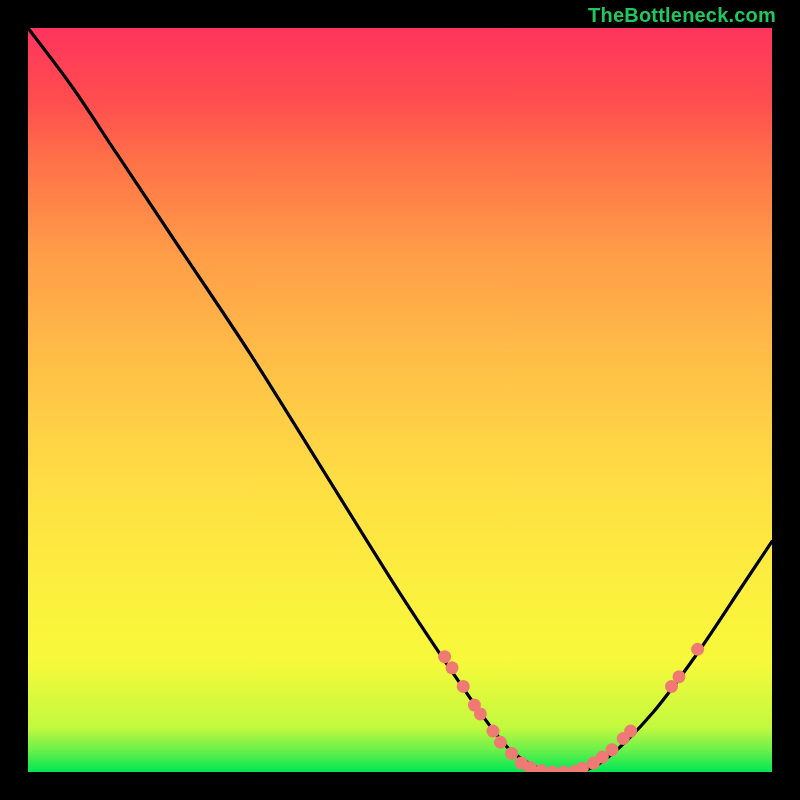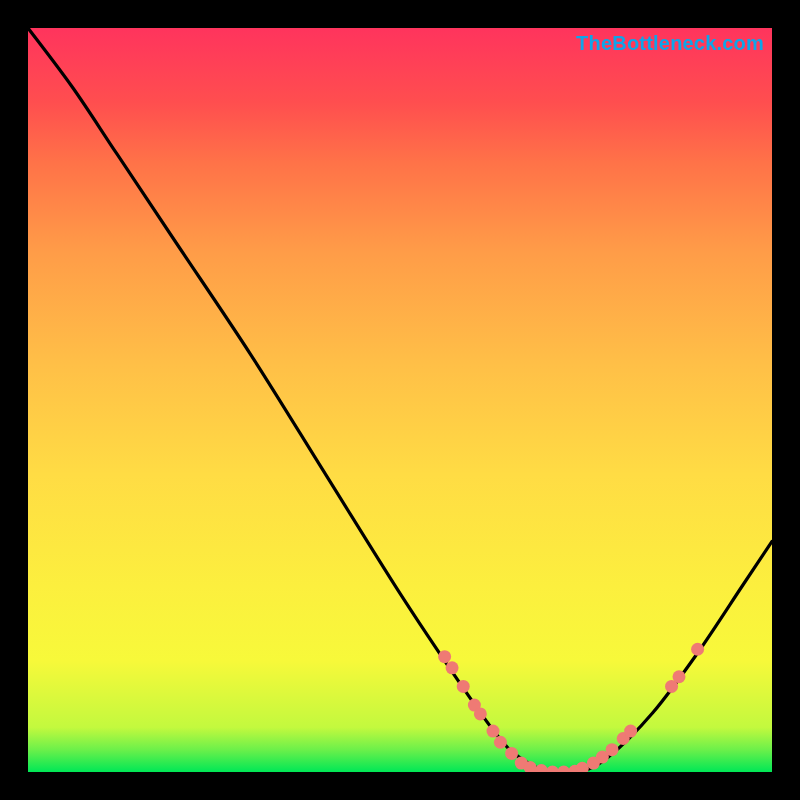--- a/index.html
+++ b/index.html
@@ -40,27 +40,26 @@
   .curve-svg {
     position: absolute;
     top: 0;
     left: 0;
     width: 744px;
     height: 744px;
   }
   .watermark {
     position: absolute;
     top: 4px;
-    right: 36px;
+    right: 24px;
     font-family: Arial, Helvetica, sans-serif;
     font-size: 20px;
     font-weight: bold;
-    color: #0ea5e9;
+    color: #22c55e;
     letter-spacing: 0.2px;
-    margin-top: 28px;
   }
 </style>
 </head>
 <body>
 
 <div class="frame">
   <div class="plot-area"></div>
   <svg class="curve-svg" viewBox="0 0 744 744">
     <g>
       <path id="curve-path" fill="none" stroke="#000000" stroke-width="3.2" stroke-linecap="round" stroke-linejoin="round" d="M 0,0 C 7.44,9.919999999999996 29.759999999999998,38.43999999999998 44.64,59.51999999999998 C 59.52,80.59999999999998 71.92,100.44000000000001 89.28,126.48000000000002 C 106.64,152.52 126.48000000000002,182.28 148.8,215.76 C 171.12,249.23999999999998 198.39999999999998,288.91999999999996 223.2,327.35999999999996 C 248,365.79999999999995 272.8,406.71999999999997 297.6,446.4 C 322.40000000000003,486.08 349.68,530.72 372,565.44 C 394.32,600.1600000000001 415.4,631.1600000000001 431.52,654.72 C 447.64,678.28 458.8,694.4 468.72,706.8 C 478.64000000000004,719.1999999999999 482.36,722.92 491.04,729.12 C 499.72,735.32 510.88,741.52 520.8,744 C 530.7199999999999,746.48 540.6399999999999,746.48 550.56,744 C 560.48,741.52 567.9200000000001,739.04 580.32,729.12 C 592.72,719.2 610.0799999999999,701.84 624.9599999999999,684.48 C 639.8399999999999,667.12 654.72,646.0400000000001 669.6,624.96 C 684.48,603.88 701.84,576.6 714.24,558 C 726.64,539.4 739.04,520.8 744,513.36"></path>

